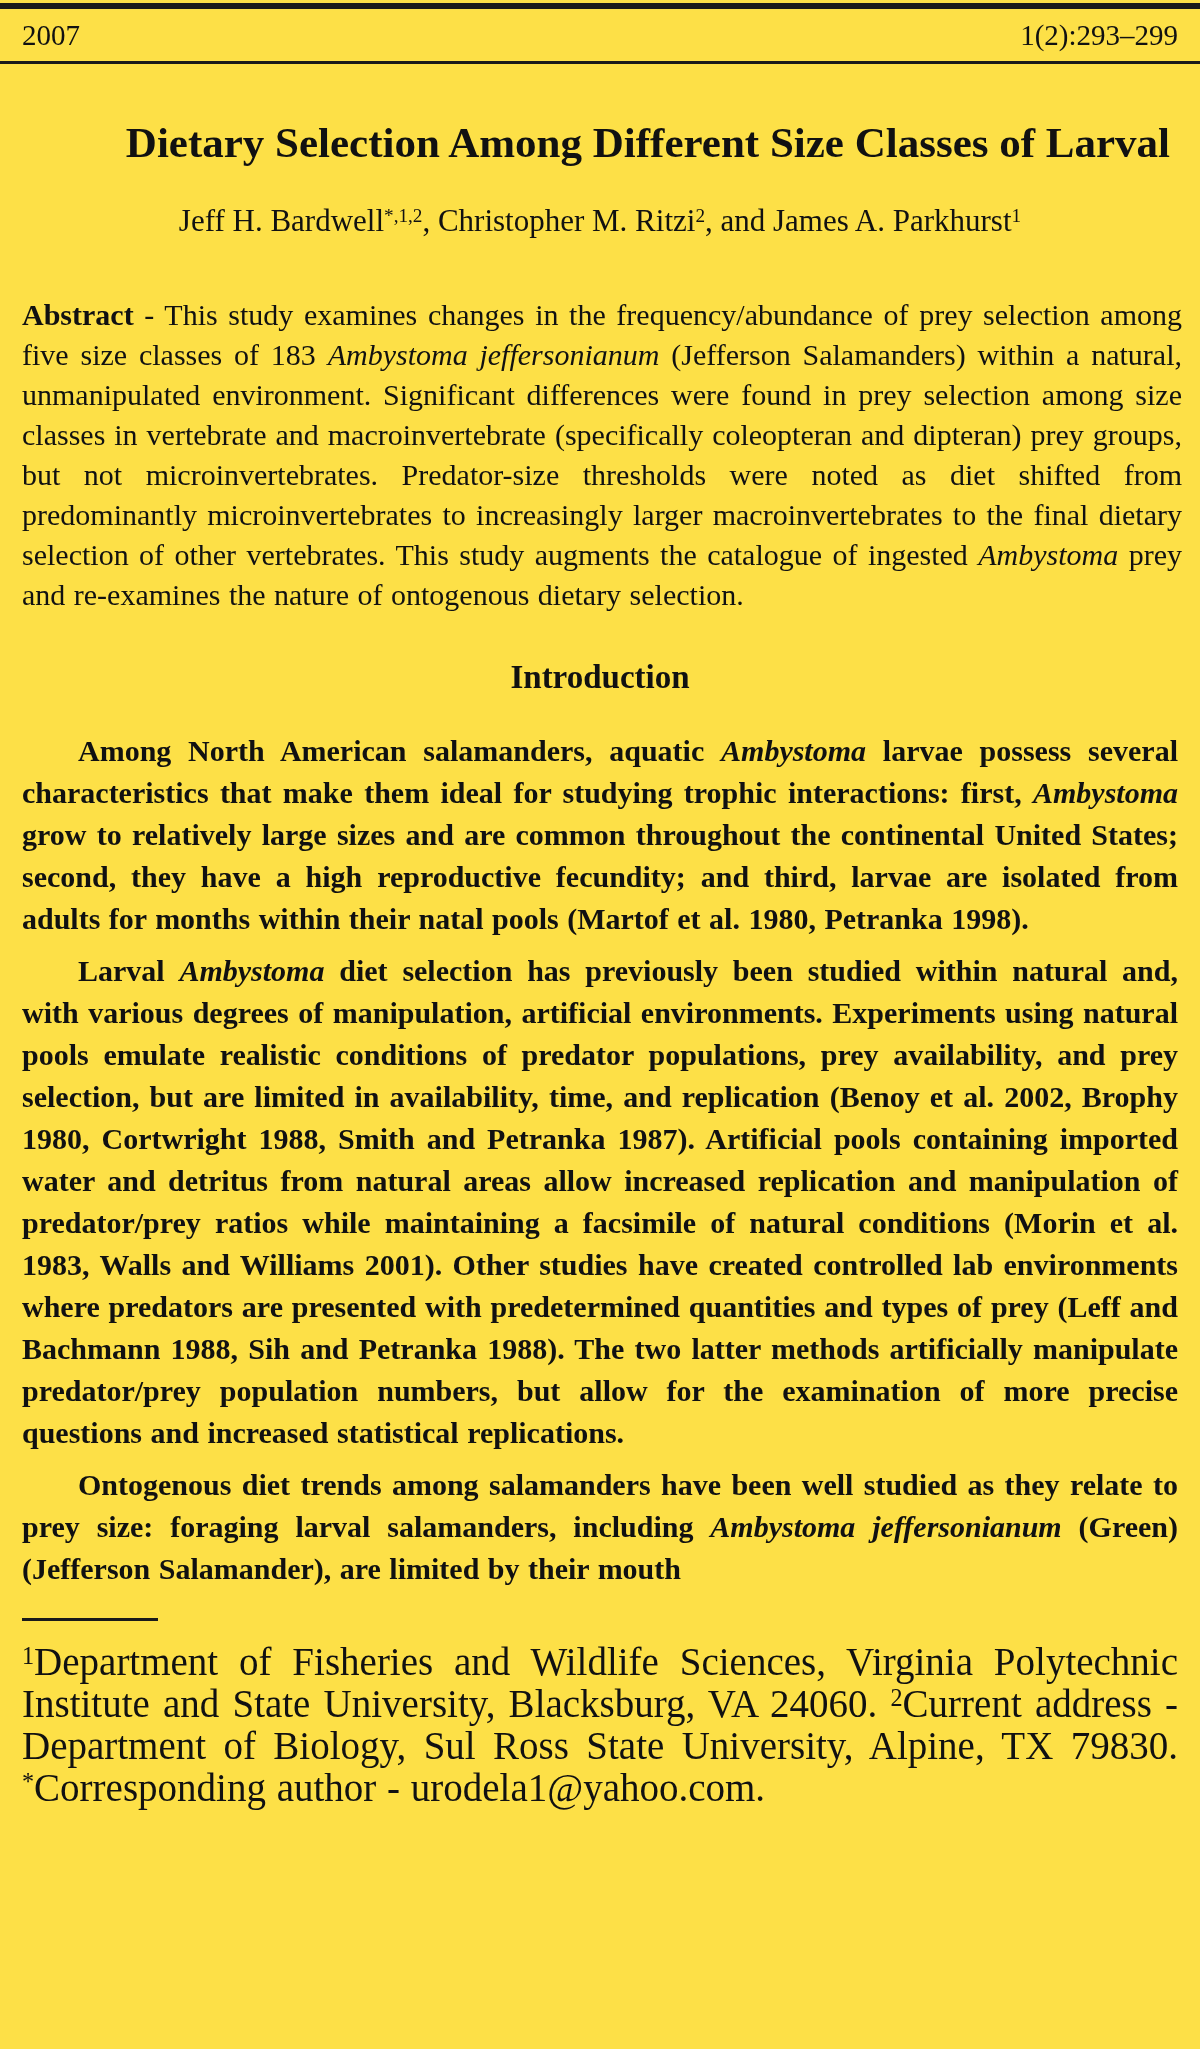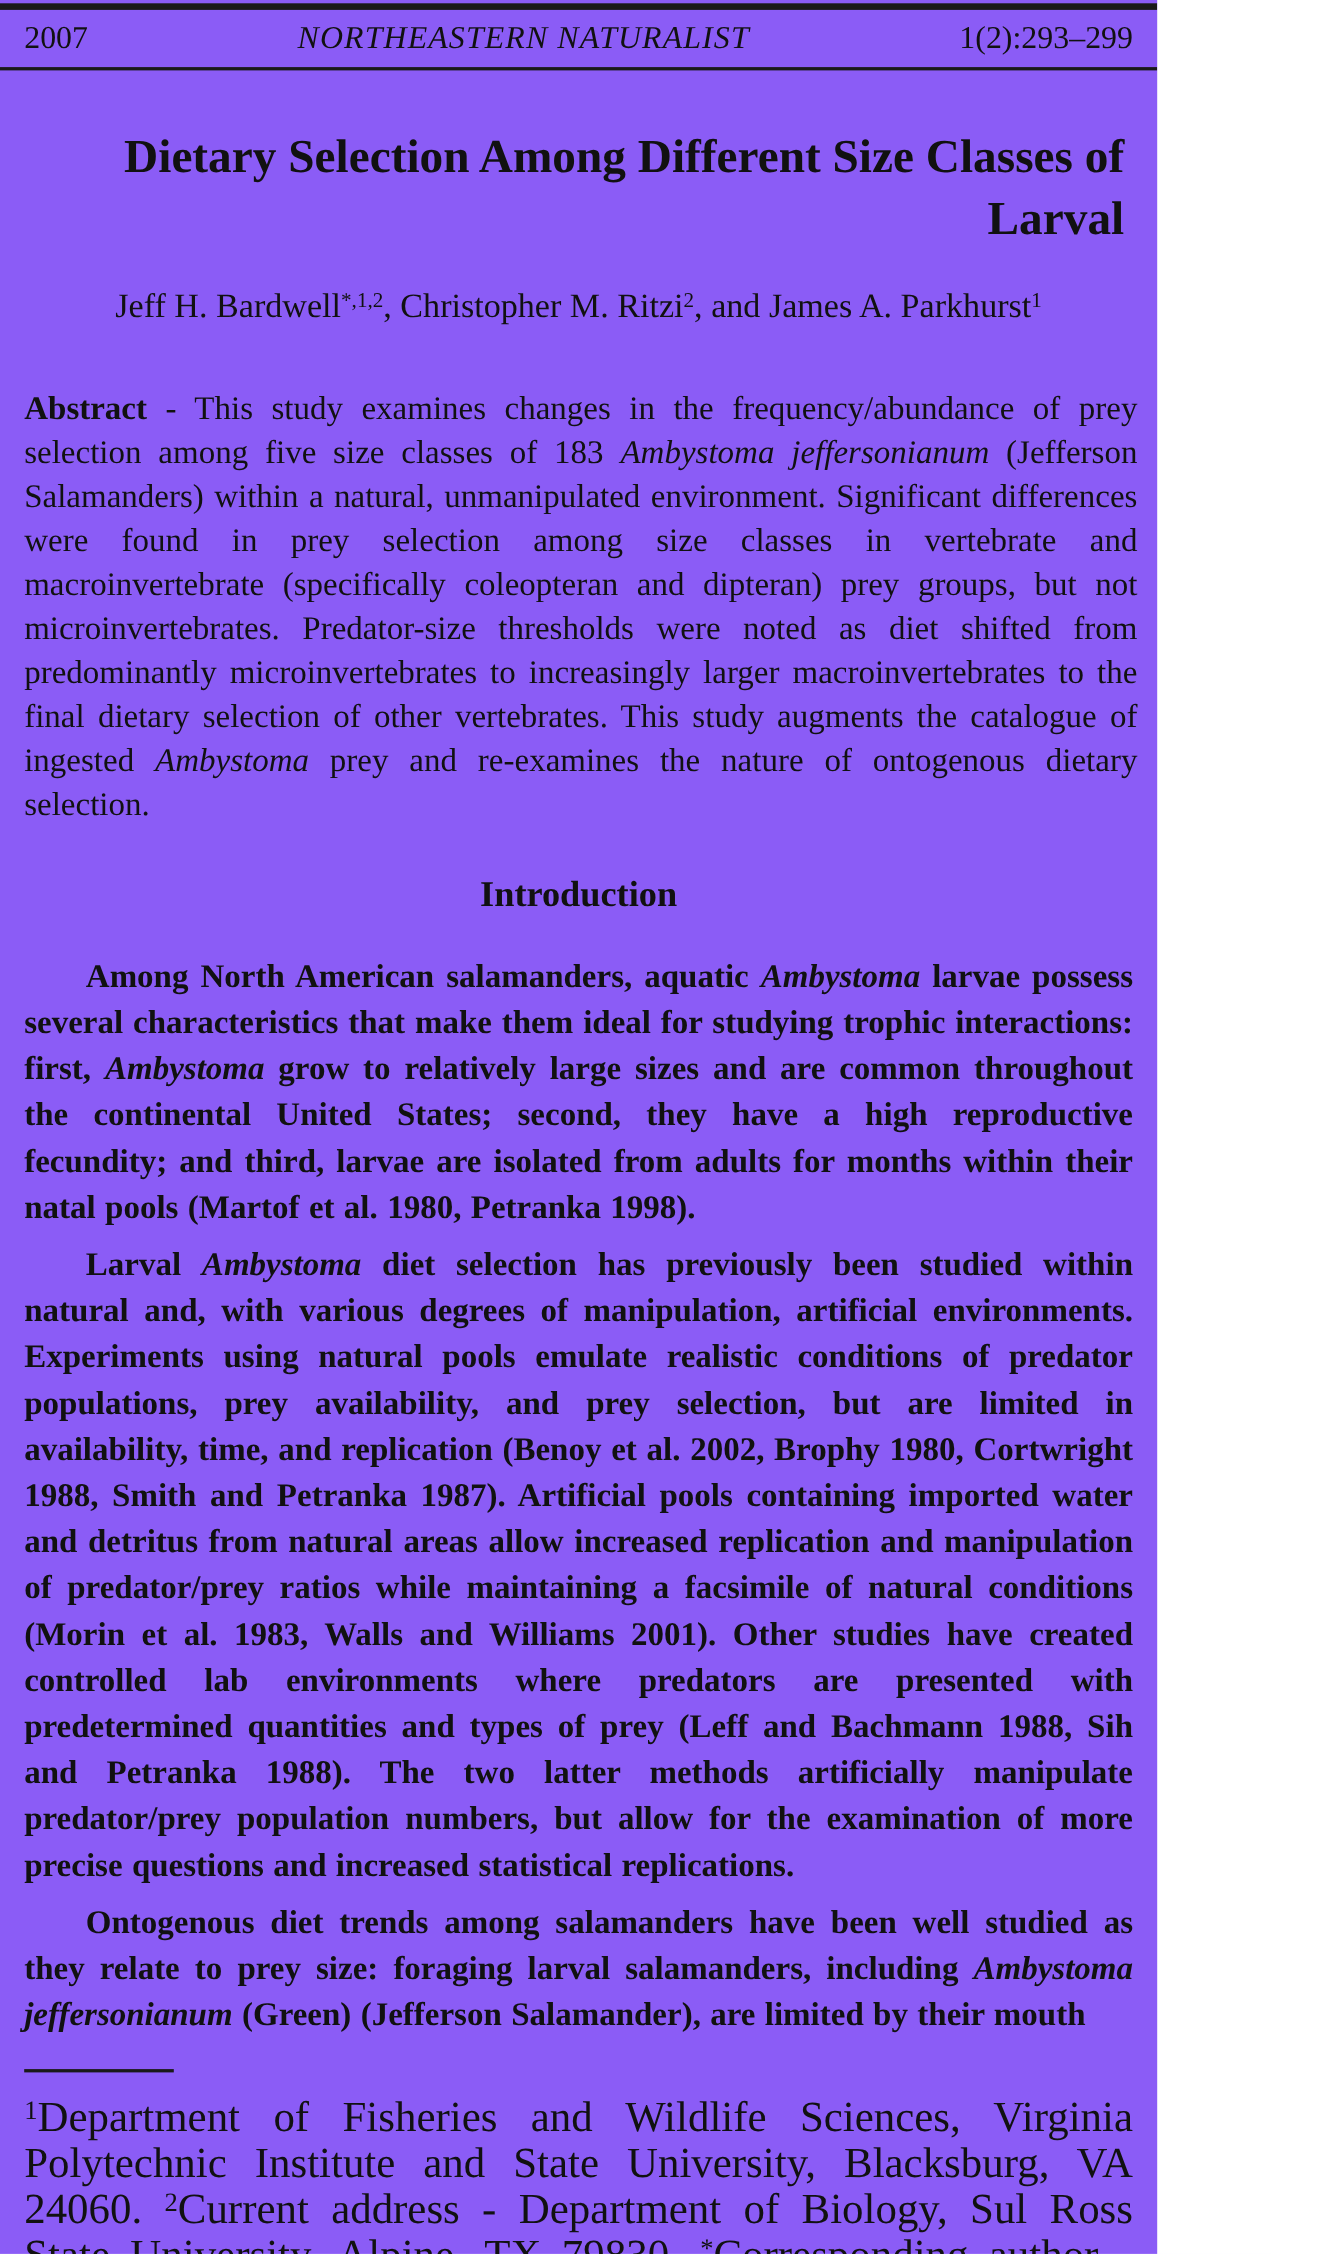--- a/index.html
+++ b/index.html
@@ -1,21 +1,21 @@
 <!DOCTYPE html>
 <html lang="en"><head>
 <meta charset="utf-8">
 <style>
   html, body { margin: 0; padding: 0; background: #ffffff; }
   .page {
     position: relative;
-    width: 1052px;
+    width: 1200px;
     height: 2049px;
     overflow: hidden;
-    background: #8b5cf6;
+    background: #fde047;
     color: #111111;
     font-family: "Liberation Serif", "DejaVu Serif", serif;
   }
   .topbar {
     height: 6px;
     background: #1a1a1a;
     margin-top: 3px;
   }
   .running-head {
     display: flex;
@@ -95,21 +95,20 @@
 </style>
 </head>
 <body>
 
 <div class="page">
 
   <div class="topbar"></div>
 
   <div class="running-head">
     <span class="year">2007</span>
-    <span class="journal">NORTHEASTERN NATURALIST</span>
     <span class="citation">1(2):293–299</span>
   </div>
 
   <div class="head-rule"></div>
 
   <h1 class="title" style="margin-bottom:0;">
     <div><span>Dietary Selection Among Different Size Classes of Larval</span></div>
   </h1>
 
   <div class="authors"><span>Jeff H. Bardwell</span><sup class="s">*,1,2</sup><span>, Christopher M. Ritzi</span><sup class="s">2</sup><span>, and James A. Parkhurst</span><sup class="s">1</sup></div>

